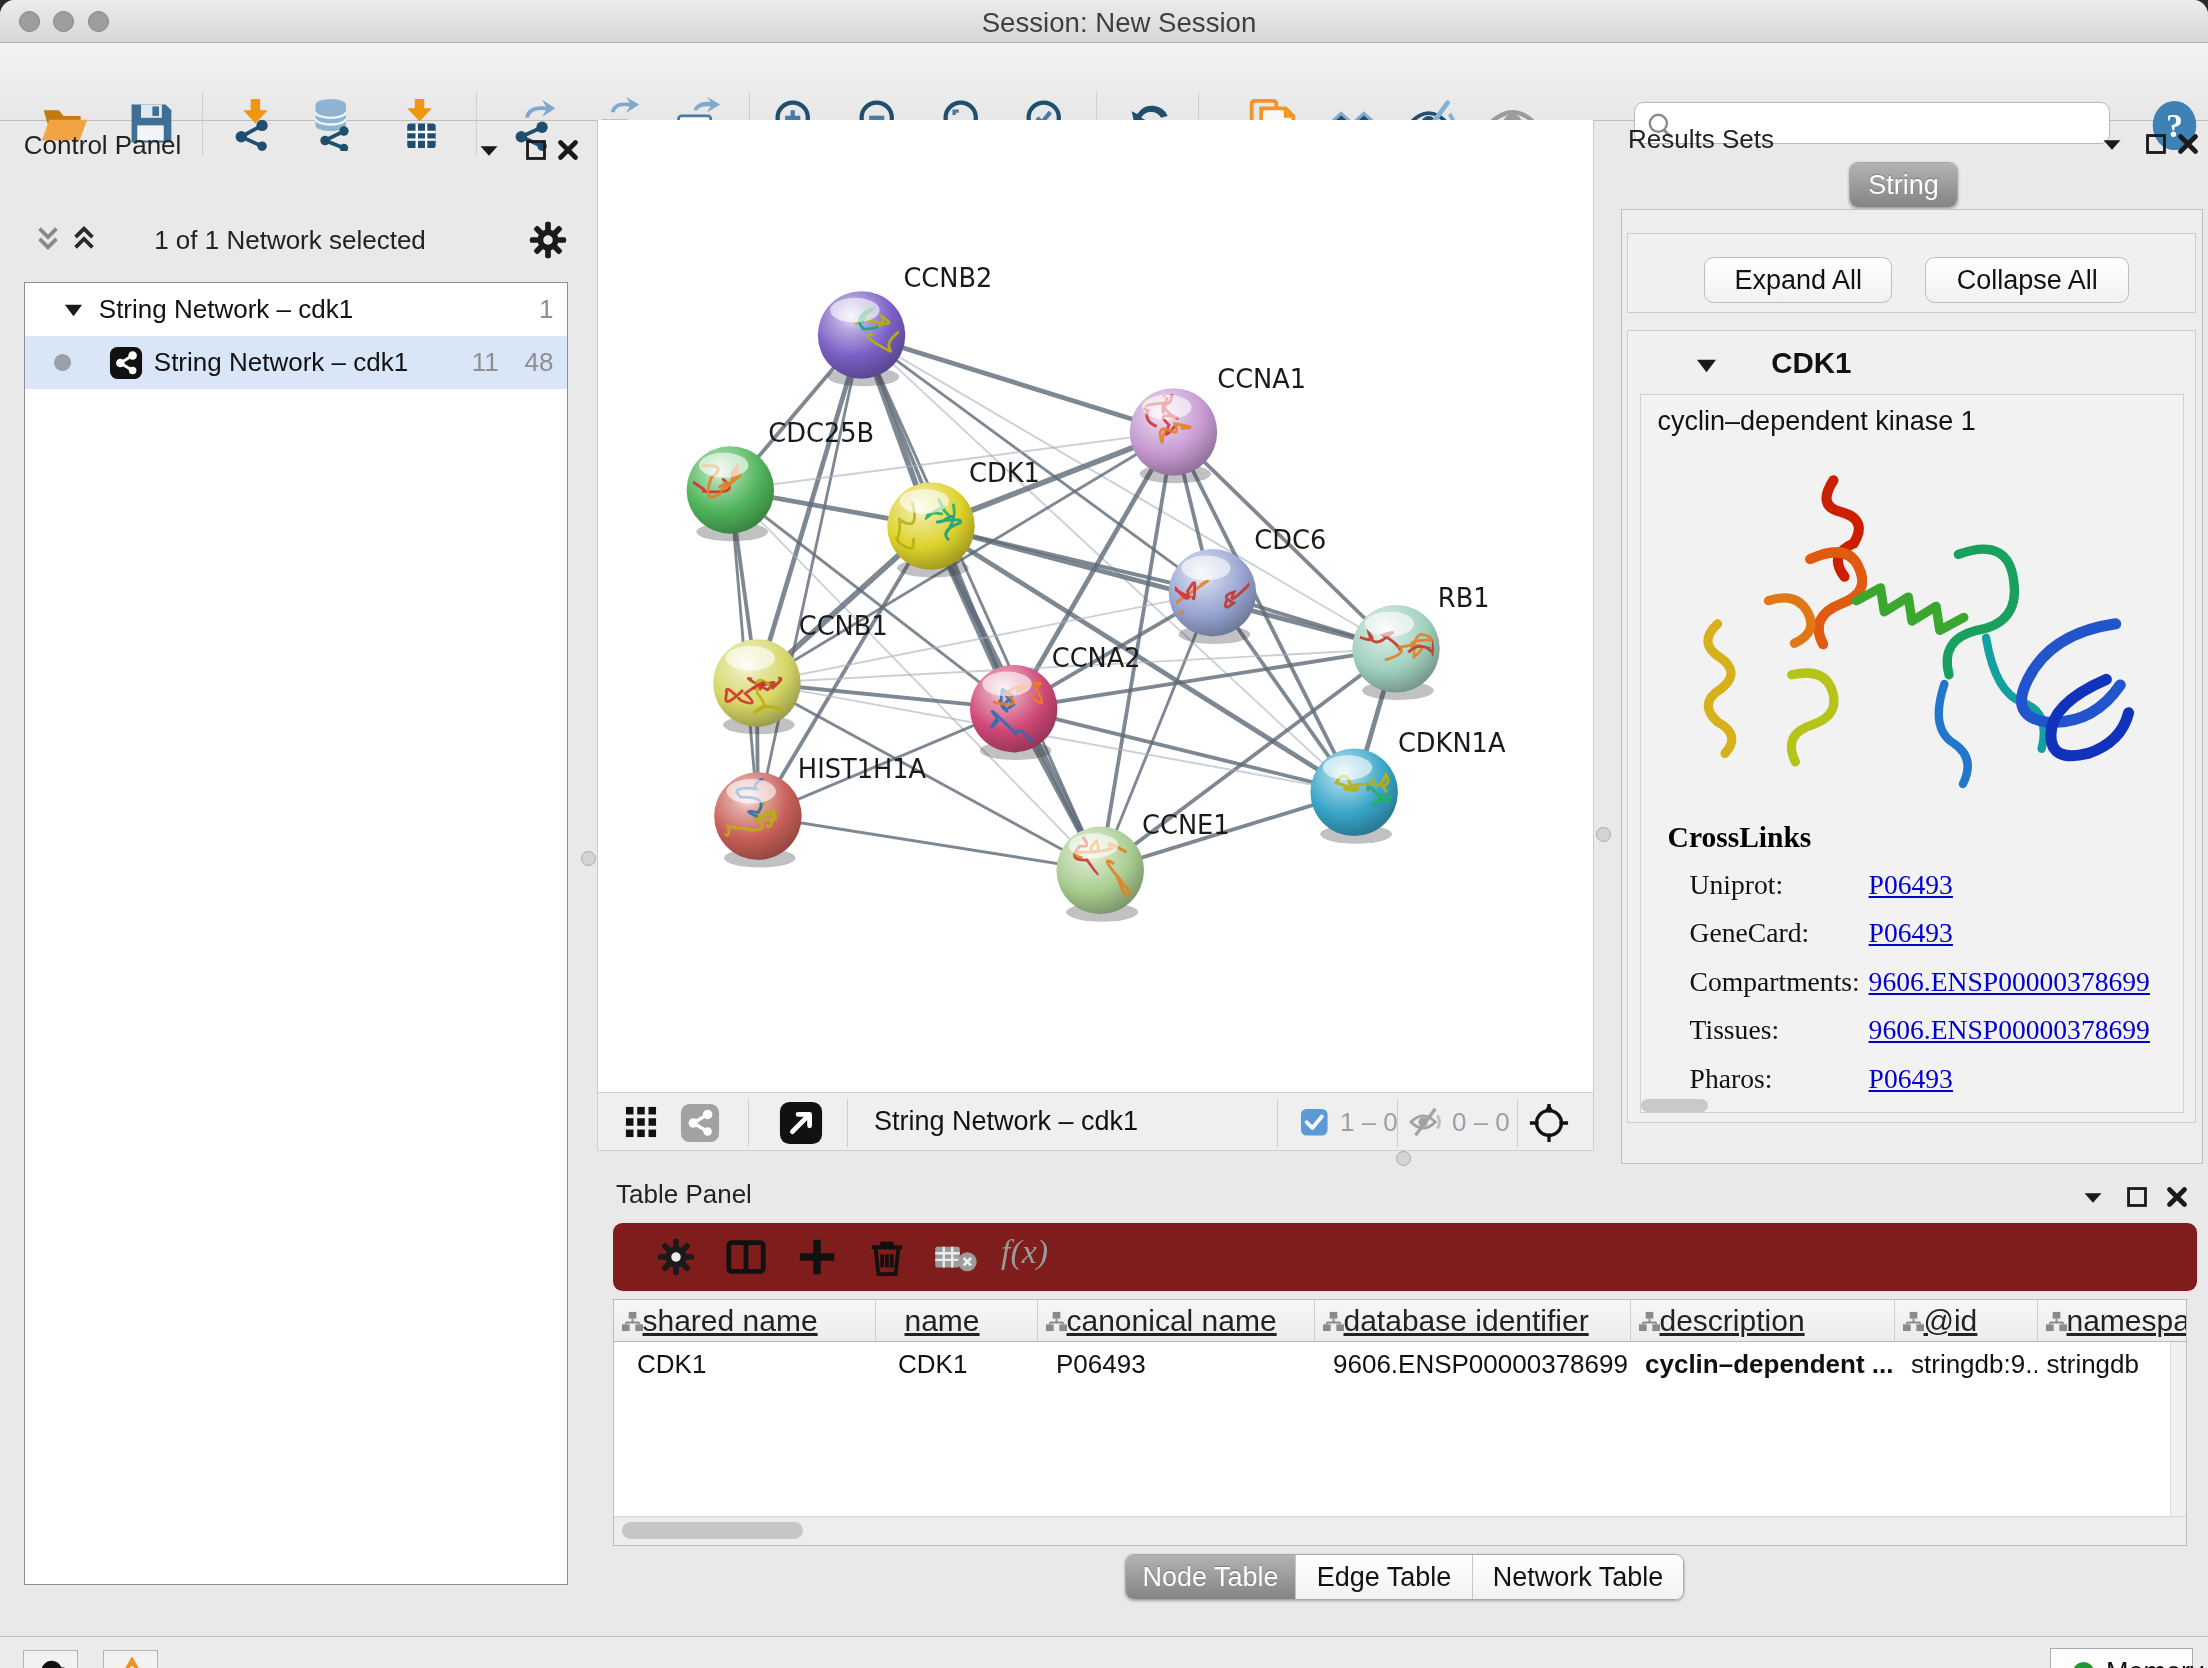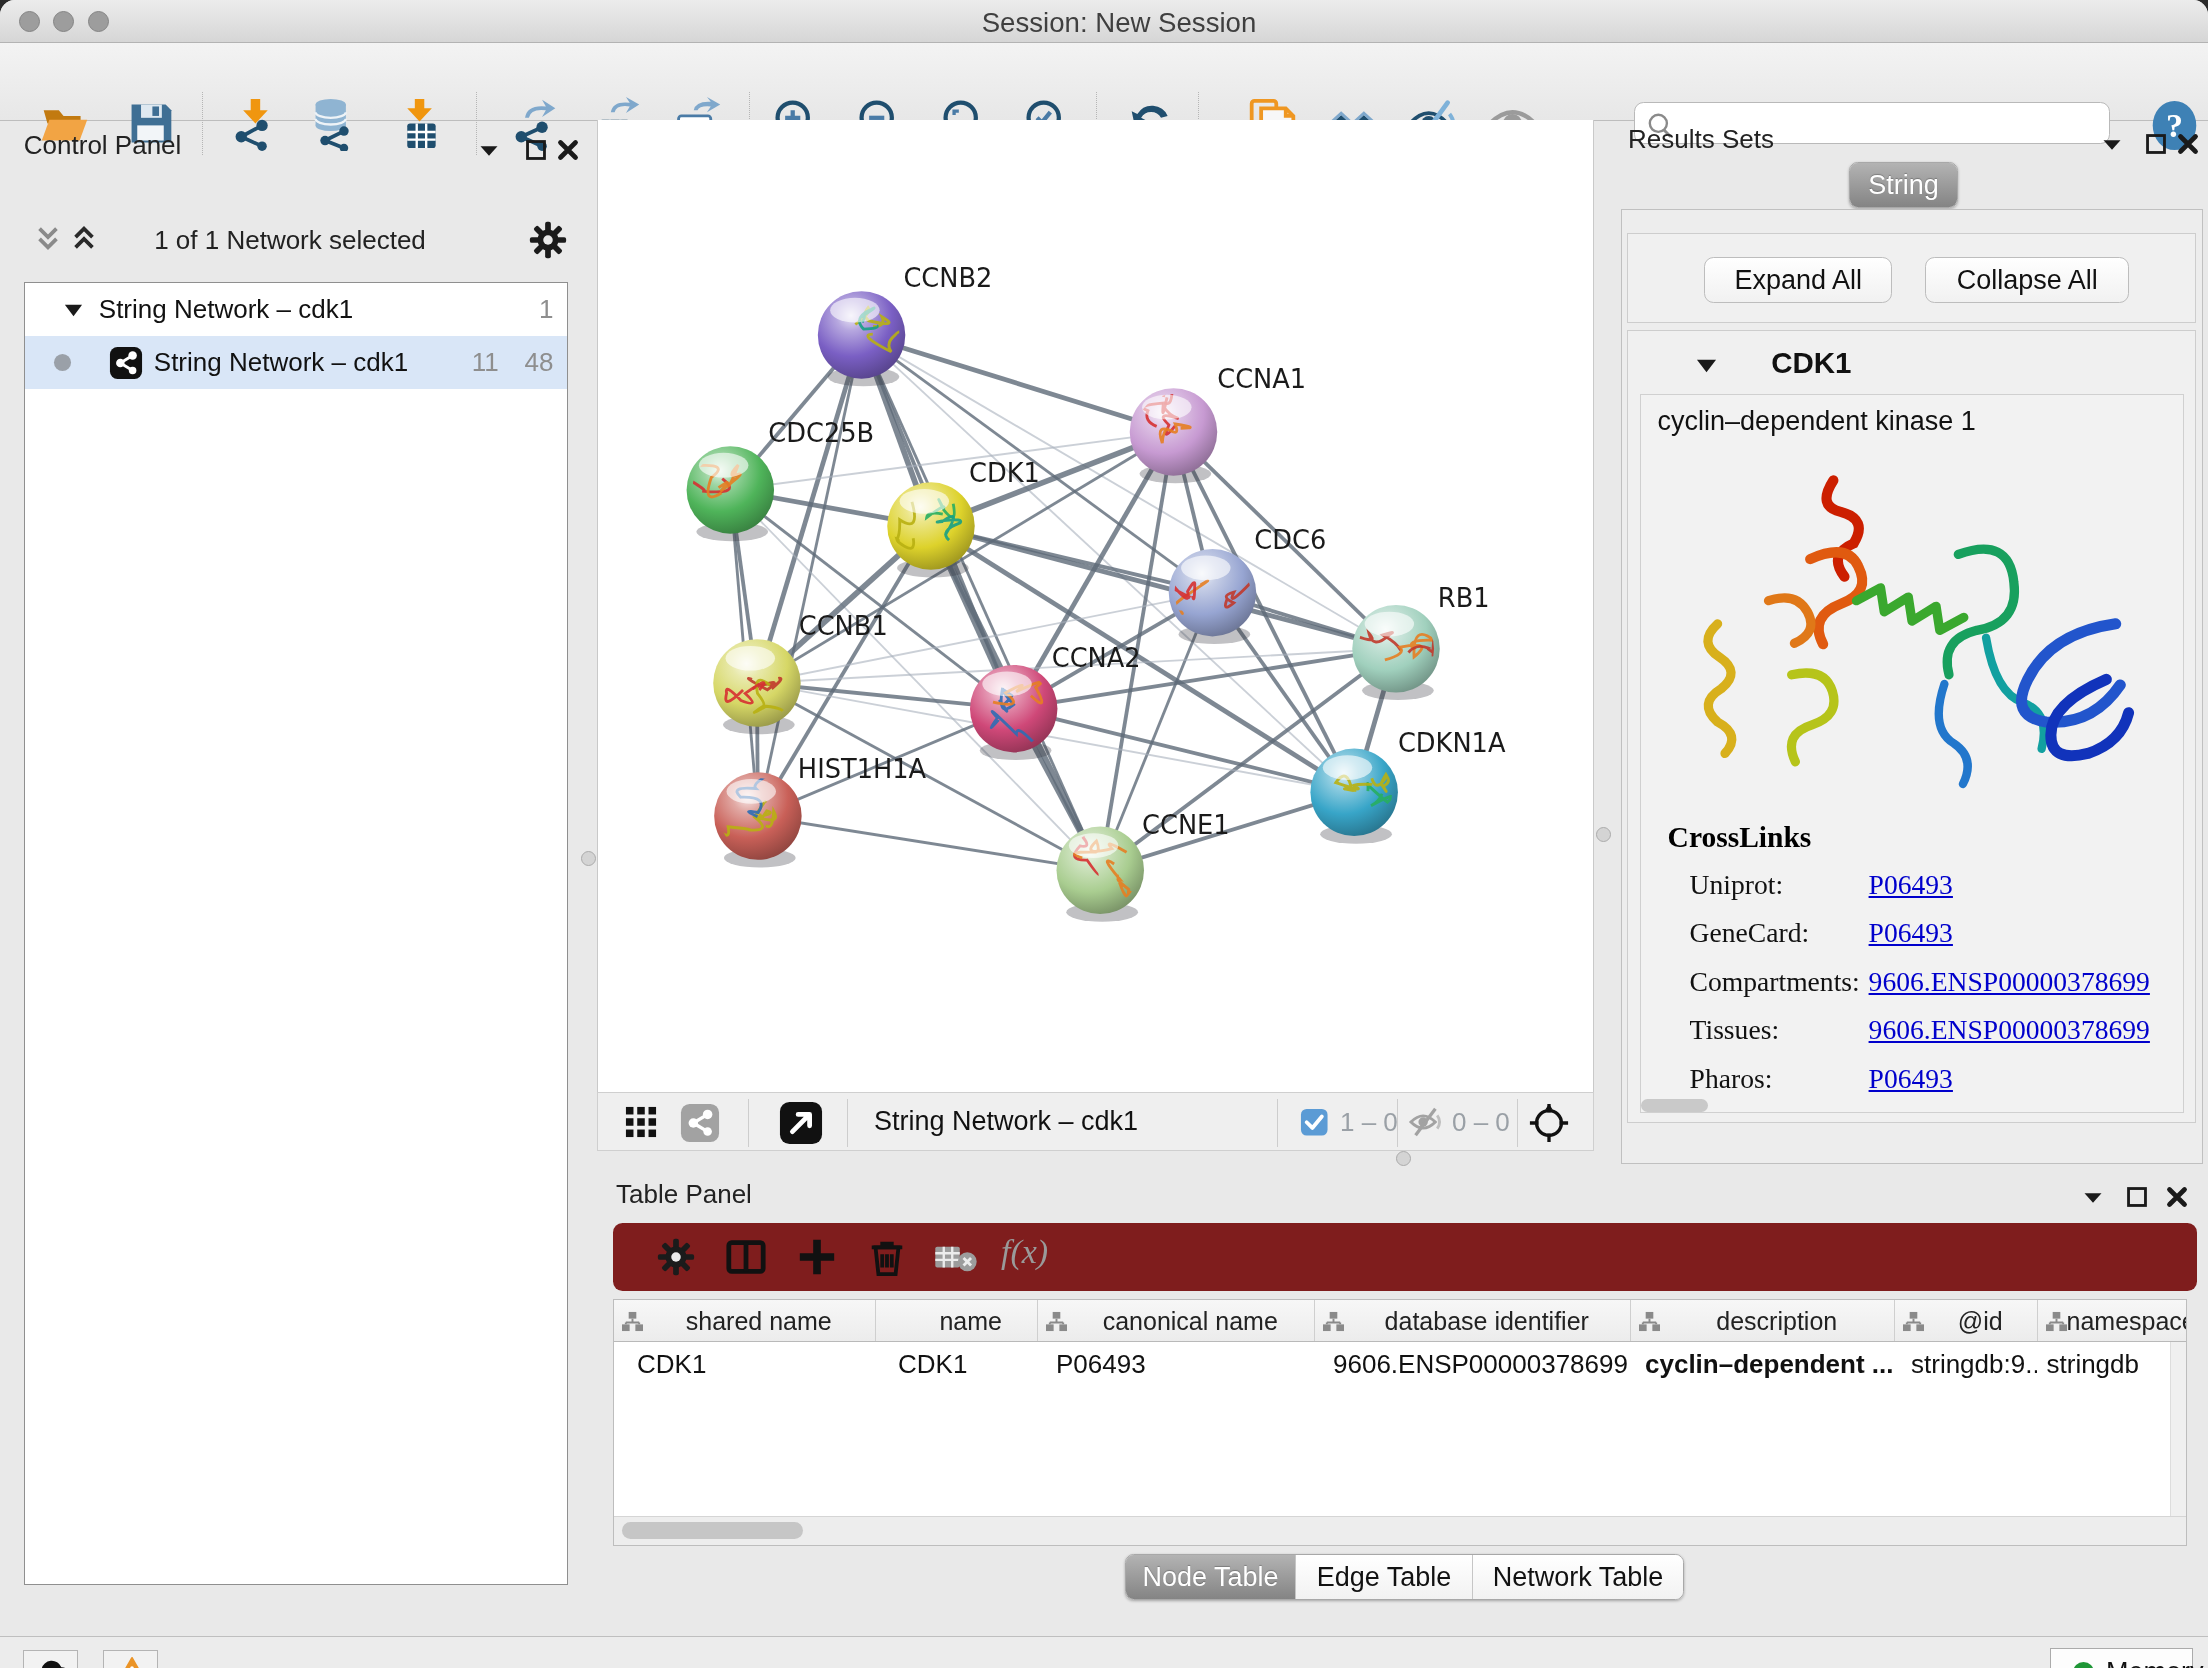--- a/index.html
+++ b/index.html
@@ -41,21 +41,21 @@
   .xl-label{font-size:27.6px;color:#111;}
   .xl-link{font-size:27.6px;color:#0000cc;text-decoration:underline;}
   .btn{background:linear-gradient(#ffffff,#f1f1f1);border:1px solid #bdbdbd;border-radius:9.5px;font-size:27px;color:#111;text-align:center;}
   
   .tpanel{position:absolute;left:597px;top:1166px;width:1611px;height:430px;}
   .ttoolbar{position:absolute;left:16px;top:57px;width:1584px;height:68px;background:#7f1d1d;border-radius:9.5px;}
   .tablebox{position:absolute;left:16px;top:133px;width:1574px;height:247px;background:#fff;border:1px solid #bdbdbd;box-sizing:border-box;}
   .thead{position:absolute;left:0;top:0;height:42px;width:100%;background:linear-gradient(#f7f7f7,#ececec);border-bottom:1.9px solid #b9b9b9;box-sizing:border-box;display:flex;overflow:hidden;}
   .th{position:relative;height:42px;border-left:1px solid #cfcfcf;box-sizing:border-box;flex:none;overflow:hidden;}
   .th:first-child{border-left:none;}
-  .th .lbl{position:absolute;left:28.5px;right:0;top:0;height:42px;line-height:42px;text-align:center;font-size:25px;color:#222;white-space:nowrap;}
+  .th .lbl{position:absolute;left:28.5px;right:0;top:0;height:42px;line-height:42px;text-align:left;font-size:30px;color:#222;white-space:nowrap;text-decoration:underline;}
   .tr{position:absolute;left:0;top:42px;height:44px;width:100%;display:flex;}
   .td{height:44px;line-height:44px;font-size:26px;color:#111;white-space:nowrap;overflow:hidden;flex:none;box-sizing:border-box;}
   .hscroll{position:absolute;left:0;bottom:0;height:28.5px;width:100%;background:#ededed;border-top:1px solid #d5d5d5;}
   .hthumb{position:absolute;left:7.6px;top:5.7px;width:181px;height:17px;background:#c6c6c6;border-radius:8.6px;}
   .vtrack{position:absolute;right:0;top:42px;bottom:28.5px;width:15px;background:#f0f0f0;border-left:1px solid #ddd;}
   
   .statusbar{position:absolute;left:0;top:1605px;width:2208px;height:63px;background:#ececec;border-top:1px solid #bfbfbf;margin-top:31px;}
   .sbtn{position:absolute;top:13.3px;width:55px;height:44px;background:#f2f2f2;border:1px solid #b4b4b4;box-sizing:border-box;}
   .membtn{position:absolute;right:15px;top:11.4px;width:143px;height:46px;background:#fdfdfd;border:1px solid #ababab;box-sizing:border-box;}
   .splitdot{position:absolute;width:15px;height:15px;border-radius:50%;background:#d4d4d4;border:1px solid #ababab;box-sizing:border-box;}
@@ -593,21 +593,21 @@
         <rect x="8" y="8" width="18" height="18" fill="none" stroke="#1a1a1a" stroke-width="3"></rect>
       </svg>
     <svg class="picon" style="left:561px;top:7.6px" viewBox="0 0 34 34">
         <path d="M9 9 L25 25 M25 9 L9 25" stroke="#1a1a1a" stroke-width="5" stroke-linecap="round"></path>
       </svg>
     <div class="seg" style="left:238px;top:42px">
       <div class="t sel" style="width:107px">String</div>
     </div>
     <div class="rbox">
 
-      <div class="abs" style="left:5.7px;top:23px;width:569px;height:90px;border:1px solid #cdcdcd;background:#f0f0f0;box-sizing:border-box">
+      <div class="abs" style="left:5.7px;top:23px;width:569px;height:80px;border:1px solid #cdcdcd;background:#f0f0f0;box-sizing:border-box">
         <div class="abs btn" style="left:76px;top:23px;width:186px;height:44px;line-height:44px">Expand All</div>
         <div class="abs btn" style="left:297px;top:23px;width:202px;height:44px;line-height:44px">Collapse All</div>
       </div>
 
       <div class="abs" style="left:5.7px;top:120px;width:569px;height:793px;border:1px solid #cdcdcd;background:#f0f0f0;box-sizing:border-box">
         <svg class="abs" style="left:67px;top:25px;width:23px;height:21px" viewBox="0 0 24 22">
             <path d="M2 4 h20 l-10 13z" fill="#1a1a1a"></path>
           </svg>
         <div class="abs" style="left:143px;top:15px;font-size:29.5px;font-weight:bold;color:#111">CDK1</div>
         <div class="abs" style="left:11.4px;top:63px;width:544px;height:719px;background:#f2f2f2;border:1px solid #d0d0d0;box-sizing:border-box;overflow:hidden">

